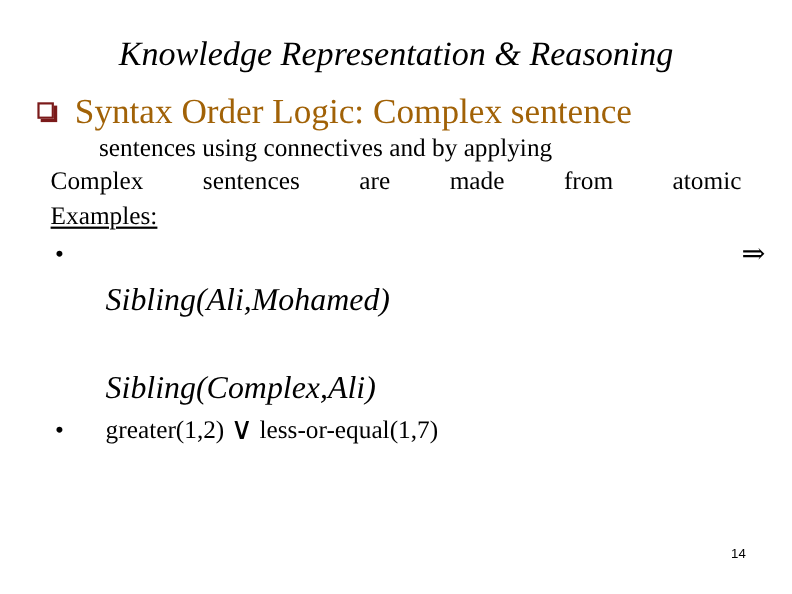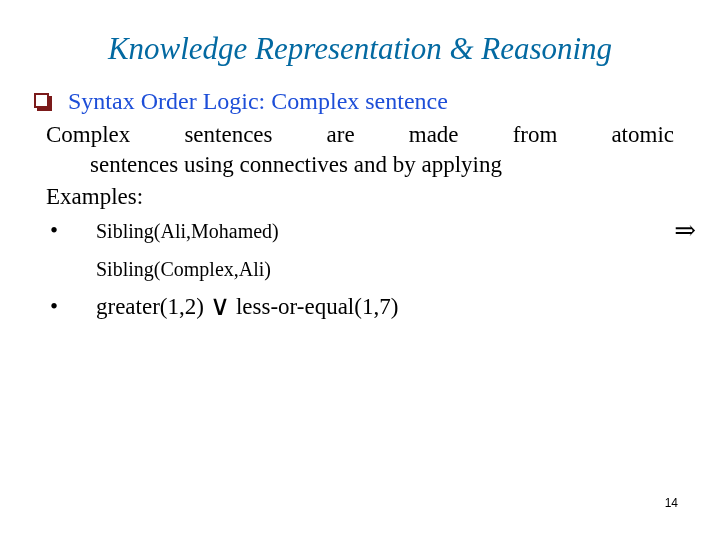--- a/index.html
+++ b/index.html
@@ -26,38 +26,38 @@
   .slide-title {
     position: absolute;
     left: 0;
     top: 30px;
     width: 720px;
     text-align: center;
     font-family: "Liberation Serif", "DejaVu Serif", serif;
     font-style: italic;
     font-size: 31px;
     line-height: 38px;
-    color: #0369a1;
+    color: #000000;
     white-space: nowrap;
   }
 
   
   .body-block {
     position: absolute;
     left: 22px;
     top: 86px;
     width: 676px;
   }
 
   
   .kv-heading {
     display: block;
     position: relative;
-    color: #1d4ed8;
-    font-size: 24px;
+    color: #a16207;
+    font-size: 32px;
     line-height: 30px;
     padding-left: 46px;
     margin-bottom: 4px;
     white-space: nowrap;
   }
   .sq-bullet {
     position: absolute;
     left: 12px;
     top: 7px;
     width: 15px;
@@ -82,20 +82,21 @@
     padding-left: 24px;
     box-sizing: border-box;
   }
   .line-2, .line-3 {
     padding-left: 68px;
   }
 
   .examples-label {
     font-size: 23px;
     line-height: 31px;
+    text-decoration: underline;
     padding-left: 24px;
     display: block;
     margin-top: 1px;
   }
 
   
   .ex-list {
     margin: 0;
     padding: 0;
     list-style: none;
@@ -124,21 +125,23 @@
   .ex-line {
     display: block;
     white-space: nowrap;
   }
   .ex-line.spread {
     display: flex;
     justify-content: space-between;
     width: 600px;
   }
   .italic-term {
-    font-size: 20px;
+    font-style: italic;
+    font-size: 29px;
+    margin-top: 42px;
   }
   .sym {
     font-family: "Liberation Serif", "DejaVu Serif", serif;
     font-size: 26px;
   }
   .sym-big {
     font-size: 28px;
     line-height: 1;
     vertical-align: -1px;
   }
@@ -162,29 +165,29 @@
   <div class="slide-title">Knowledge Representation &amp; Reasoning</div>
 
   <div class="body-block">
 
     <div class="kv-heading">
       <span class="sq-bullet"></span>
       <span class="heading-text">Syntax Order Logic: Complex sentence</span>
     </div>
 
     <div class="para-wrap">
+      <div class="para-line line-2">sentences using connectives and by applying</div>
       <div class="para-line line-1">
         <span>Complex</span>
         <span>sentences</span>
         <span>are</span>
         <span>made</span>
         <span>from</span>
         <span>atomic</span>
       </div>
-      <div class="para-line line-2">sentences using connectives and by applying</div>
     </div>
 
     <div class="examples-label">Examples:</div>
 
     <ul class="ex-list">
 
       <li class="ex-item">
         <span class="ex-bullet dot"></span>
         <span class="ex-line spread">
           <span class="italic-term">Sibling(Ali,Mohamed)</span>

